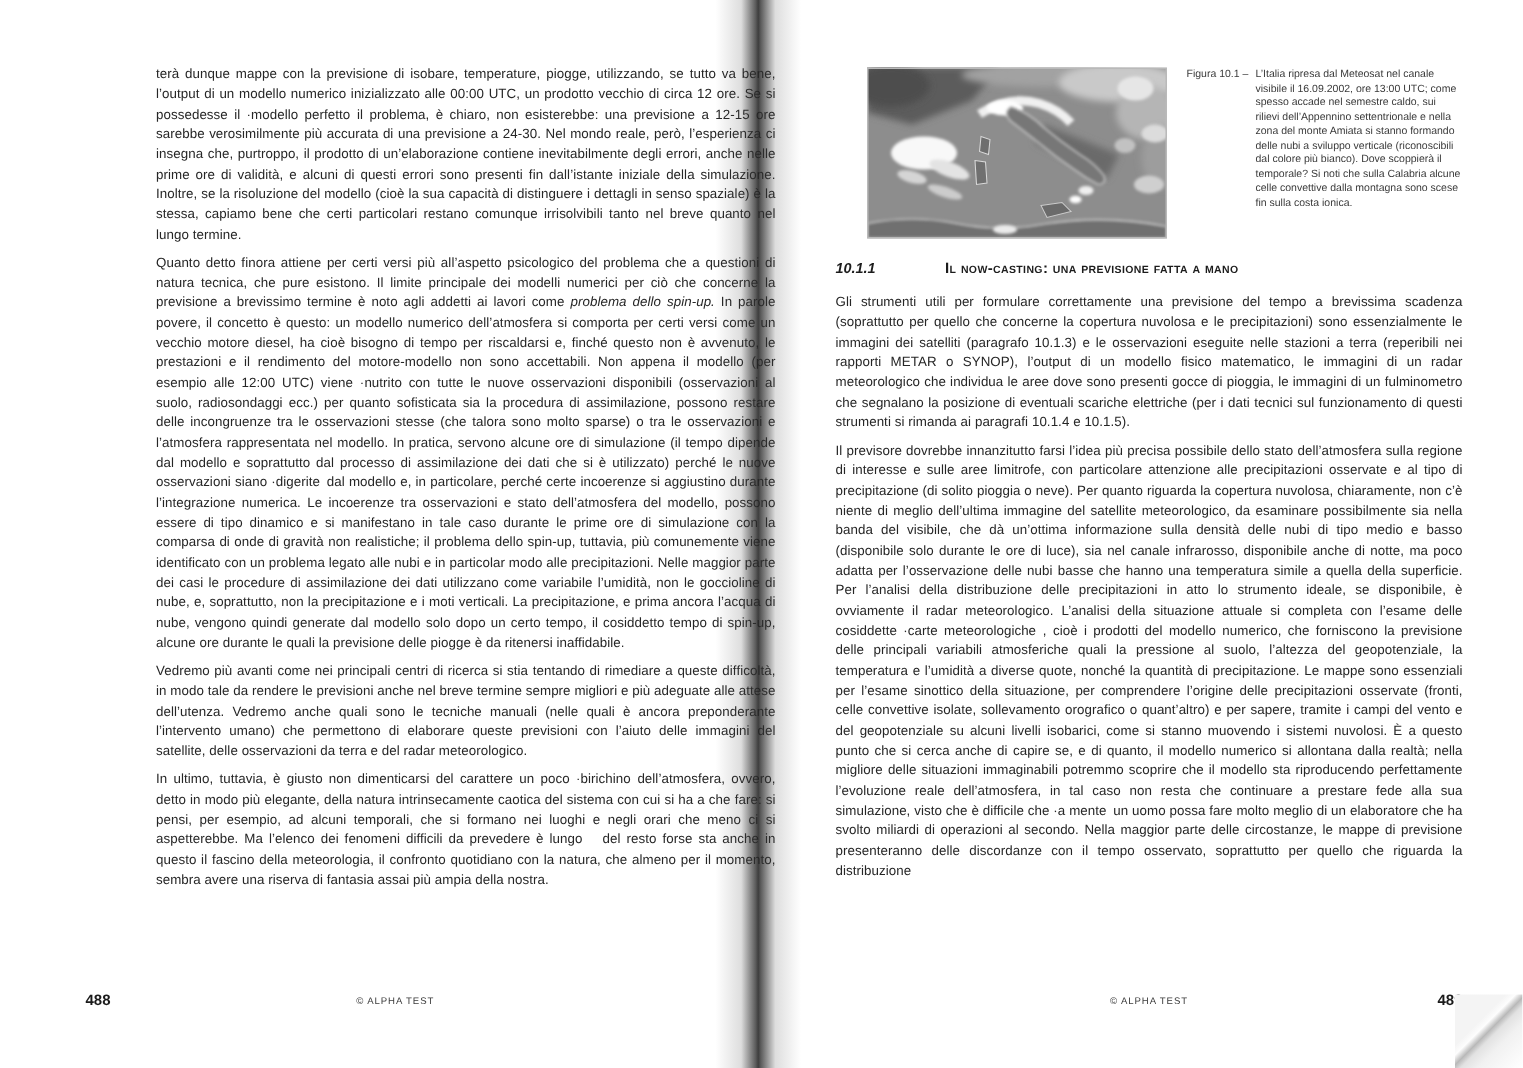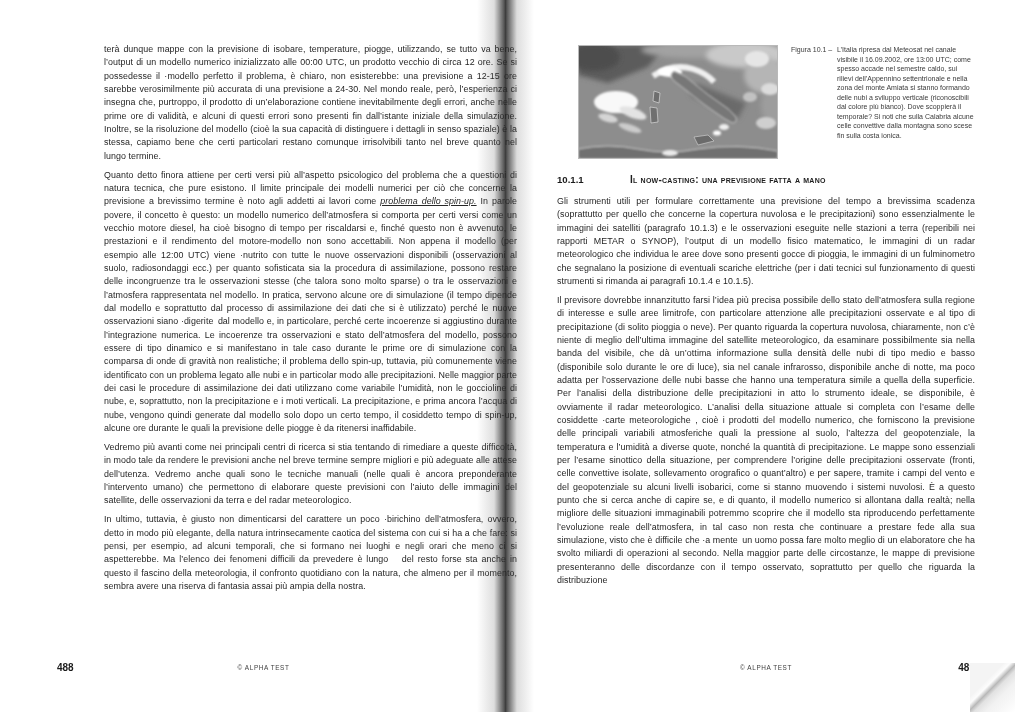--- a/index.html
+++ b/index.html
@@ -9,33 +9,33 @@
     font-family:"Liberation Sans", sans-serif;
     color:#232323;
   }
   .page-col{position:absolute;top:43px;}
   .col-left{left:57px;width:413px;margin-left:47px;}
   .col-right{left:557px;width:418px;}
   p.body{
     font-size:8.9px;line-height:13.35px;text-align:justify;
     margin:0 0 5.5px 0;color:#262626;letter-spacing:0.05px;
   }
-  p.body i{font-style:italic;text-decoration:underline;}
+  p.body i{font-style:italic;}
   
   .figure-row{display:flex;align-items:flex-start;margin:2px 0 15px 21px;}
   .fig-img{flex:0 0 auto;display:block;}
   .fig-caption{
     margin-left:13px;width:172px;position:relative;
     font-size:7px;line-height:9.5px;color:#3a3a3a;text-align:left;
     padding-left:46px;
   }
   .fig-caption .cap-label{position:absolute;left:0;top:0;white-space:nowrap;}
   
   .sec-heading{display:flex;align-items:baseline;margin:3px 0 10px 0;}
-  .sec-num{font-weight:bold;font-size:9.6px;width:73px;flex:0 0 auto;color:#1c1c1c;}
+  .sec-num{font-weight:bold;font-size:9.6px;width:73px;flex:0 0 auto;color:#1c1c1c;font-style:italic;}
   .sec-title{
     font-weight:bold;font-size:10px;letter-spacing:0.25px;color:#1c1c1c;
     font-variant:small-caps;text-transform:lowercase;
   }
   .sec-title::first-letter{text-transform:uppercase;}
   
   .footer-item{position:absolute;top:662px;}
   .pagenum{font-weight:bold;font-size:10px;color:#1b1b1b;text-align:center;}
   .pn-left{left:57px;}
   .pn-right{left:557px;width:418px;text-align:right;}

